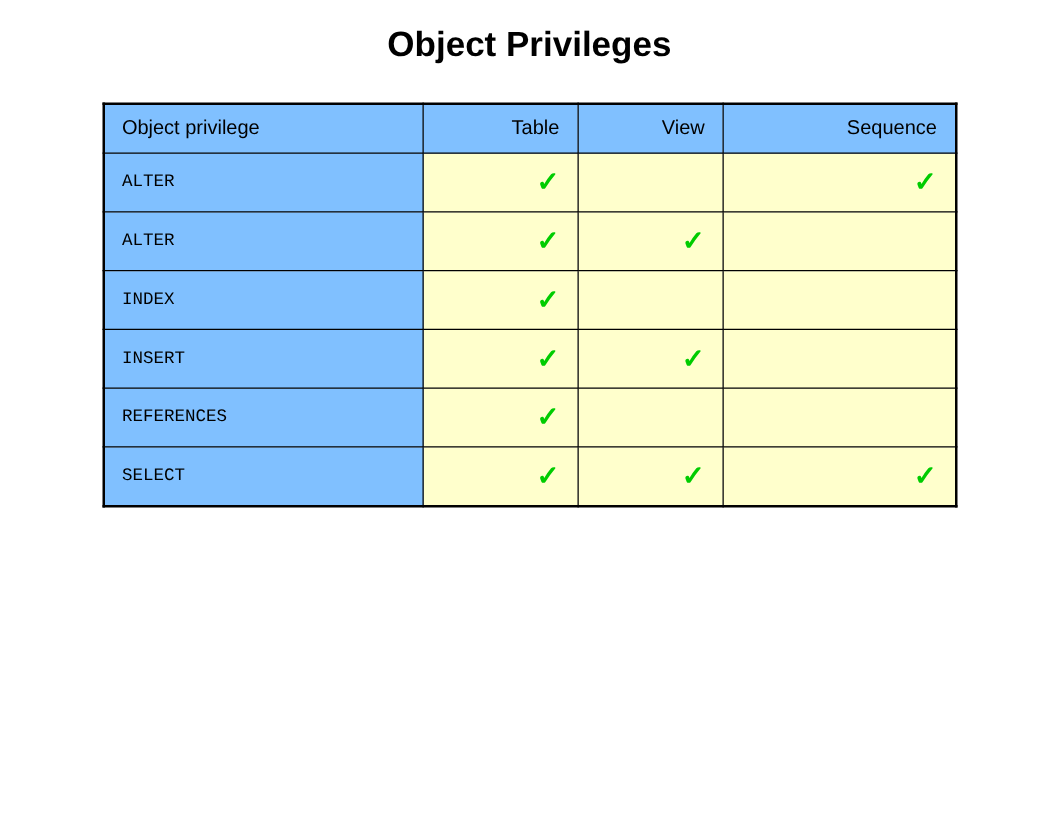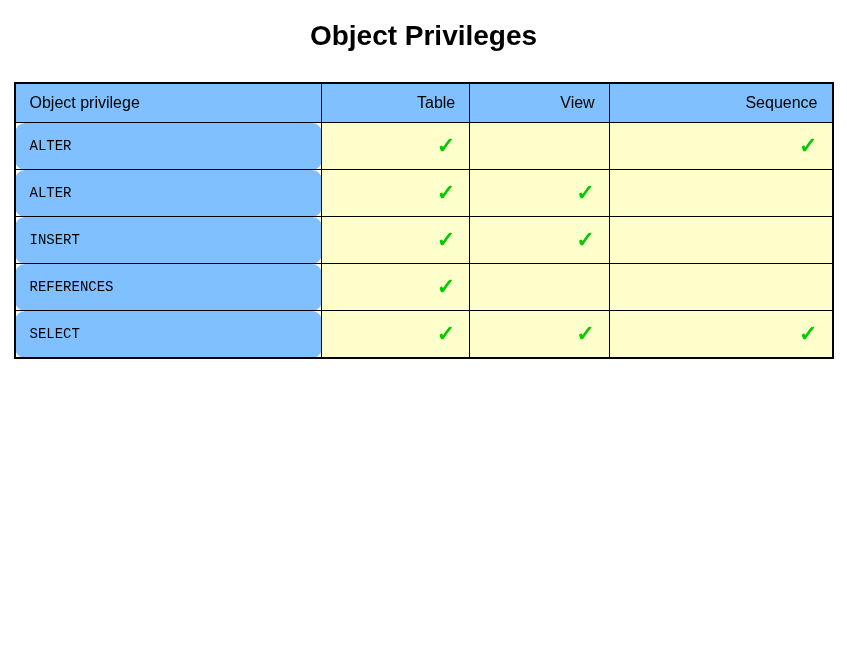--- a/index.html
+++ b/index.html
@@ -22,21 +22,21 @@
     .page-title {
       font-size: 28px;
       font-weight: bold;
       text-align: center;
       margin-bottom: 30px;
       color: #000000;
     }
 
     .privileges-table {
       border-collapse: collapse;
-      width: 820px;
+      width: 684px;
       border: 2px solid #000000;
     }
 
     .privileges-table th,
     .privileges-table td {
       border: 1px solid #000000;
       padding: 10px 14px;
       text-align: right;
     }
 
@@ -51,21 +51,20 @@
       text-align: left;
       font-size: 16px;
     }
 
     .data-row td.privilege-name {
       background-color: #80c0ff;
       text-align: left;
       font-family: 'Courier New', Courier, monospace;
       font-size: 14px;
       color: #000000;
-      border-radius: 10px;
     }
 
     .data-row td.check-cell {
       background-color: #ffffcc;
     }
 
     .checkmark {
       color: #00cc00;
       font-size: 22px;
       font-weight: bold;
@@ -100,20 +99,26 @@
         <td class="check-cell"></td>
         <td class="check-cell"><span class="checkmark">✓</span></td>
       </tr>
       <tr class="data-row">
         <td class="privilege-name">ALTER</td>
         <td class="check-cell"><span class="checkmark">✓</span></td>
         <td class="check-cell"><span class="checkmark">✓</span></td>
         <td class="check-cell"></td>
       </tr>
       <tr class="data-row">
+        <td class="privilege-name">INDEX</td>
+        <td class="check-cell"><span class="checkmark">✓</span></td>
+        <td class="check-cell"></td>
+        <td class="check-cell"></td>
+      </tr>
+      <tr class="data-row">
         <td class="privilege-name">INSERT</td>
         <td class="check-cell"><span class="checkmark">✓</span></td>
         <td class="check-cell"><span class="checkmark">✓</span></td>
         <td class="check-cell"></td>
       </tr>
       <tr class="data-row">
         <td class="privilege-name">REFERENCES</td>
         <td class="check-cell"><span class="checkmark">✓</span></td>
         <td class="check-cell"></td>
         <td class="check-cell"></td>

